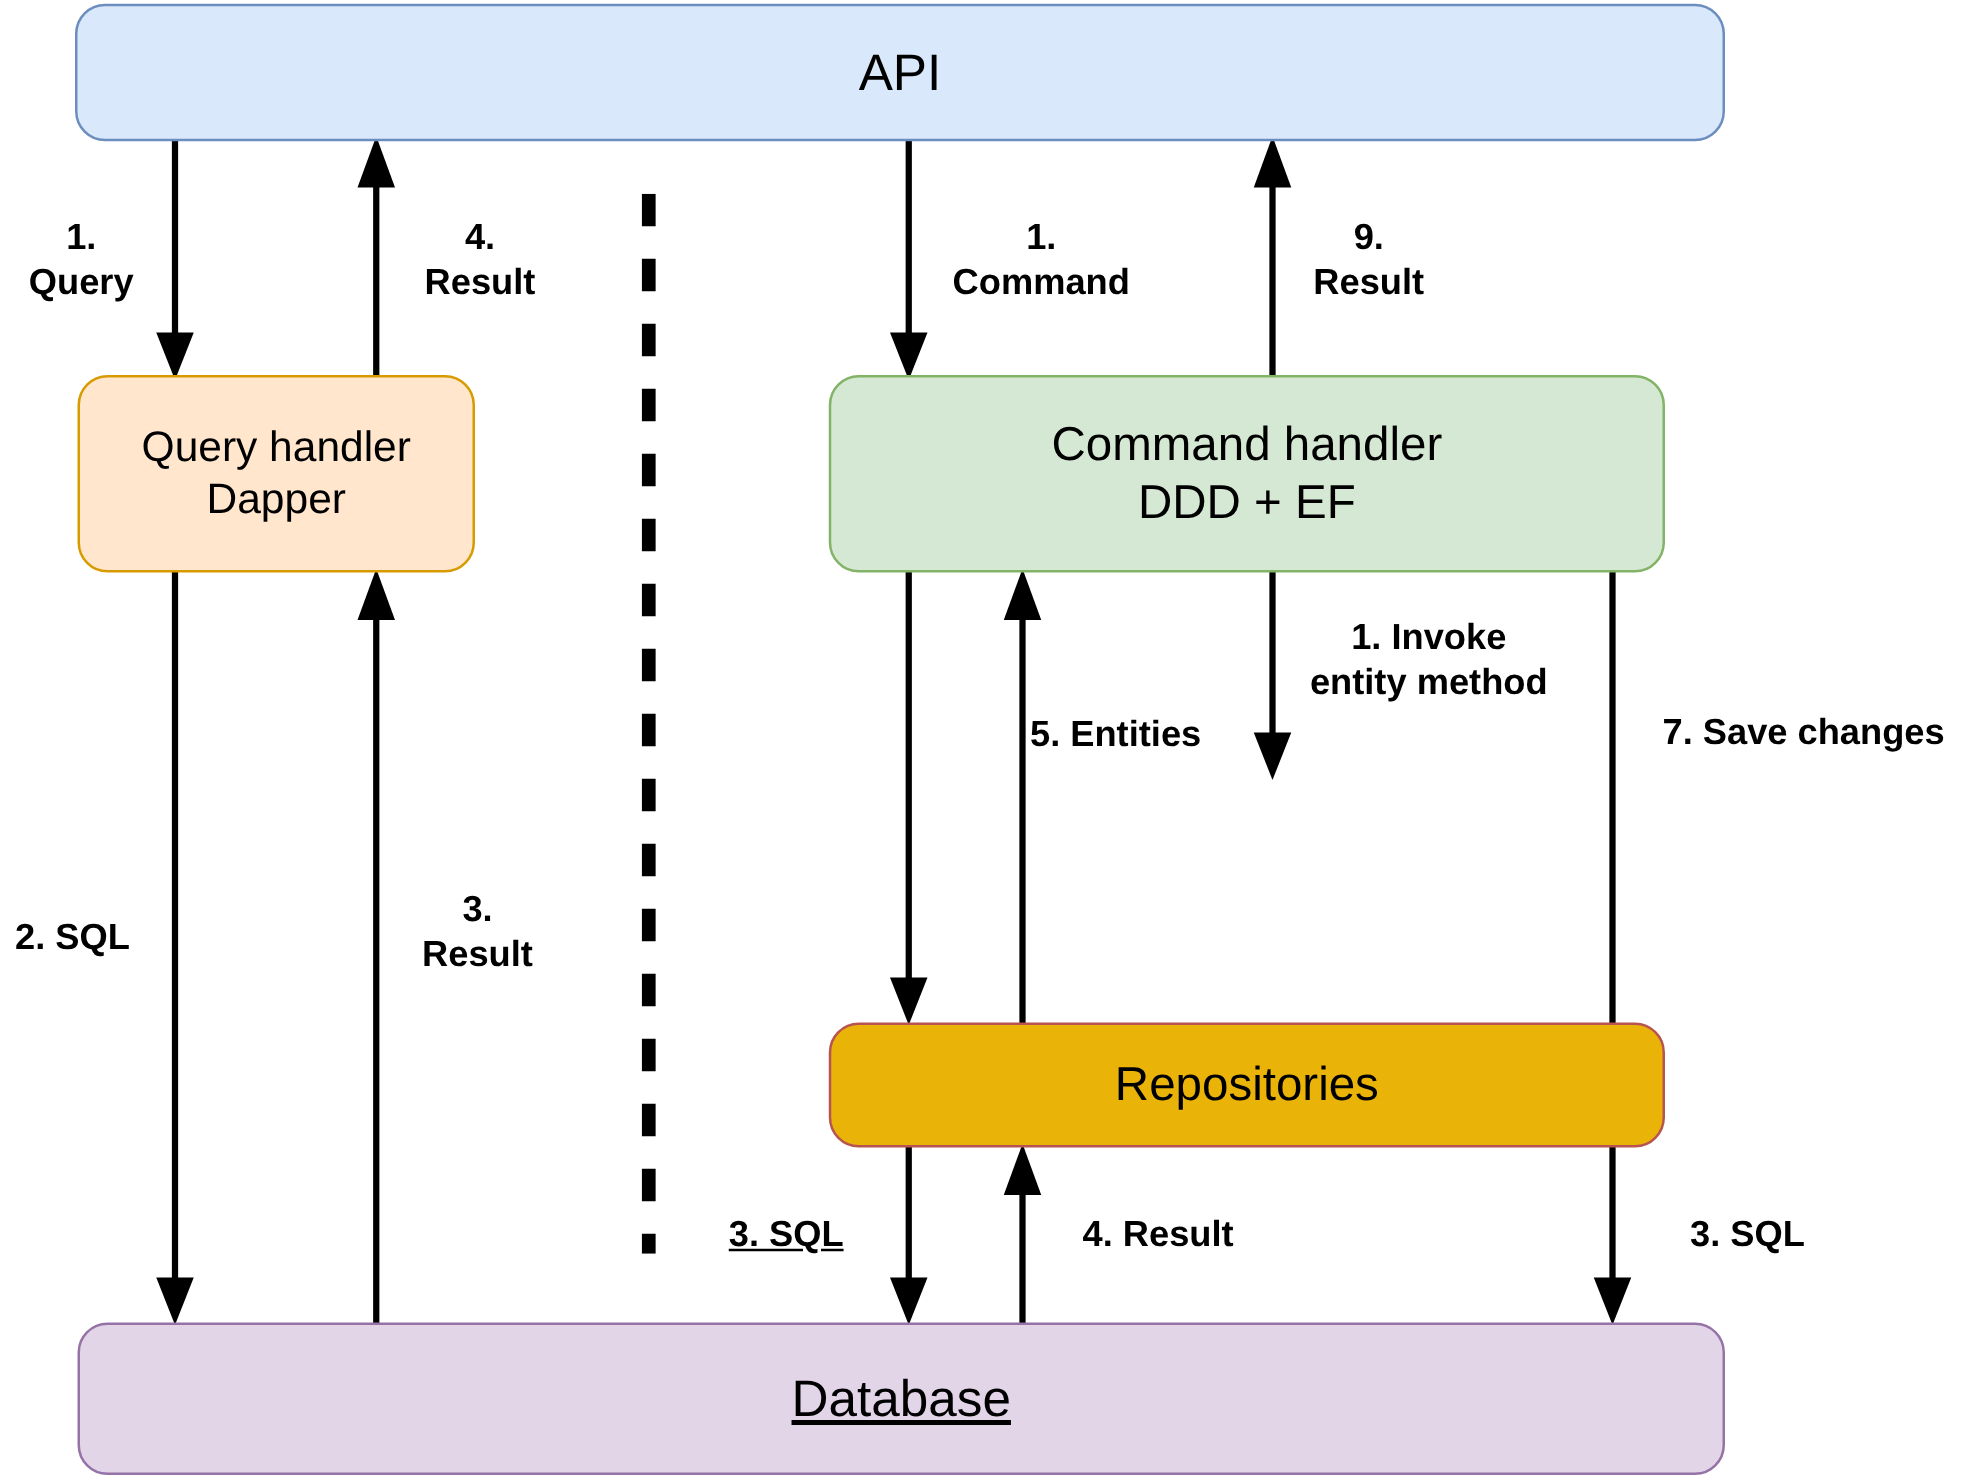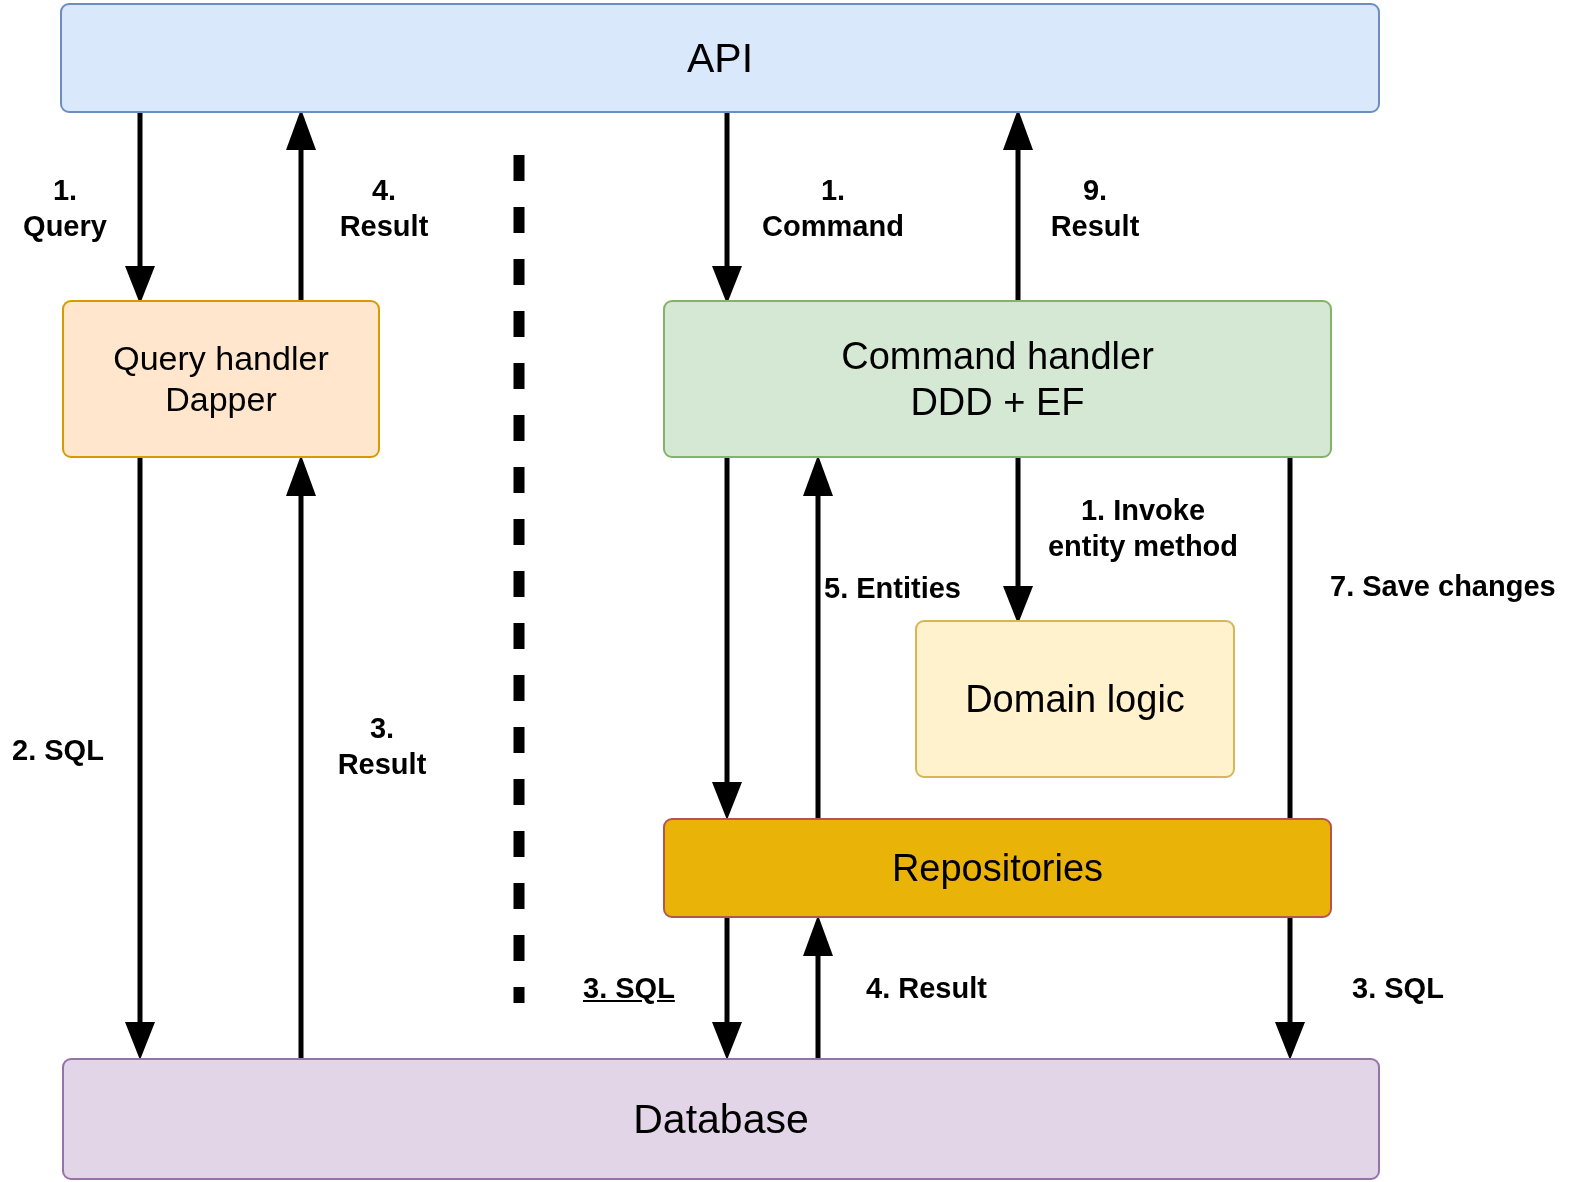--- a/index.html
+++ b/index.html
@@ -14,37 +14,37 @@
     height: 1182px;
     background: #ffffff;
     overflow: hidden;
     font-family: "Liberation Sans", sans-serif;
   }
   .node {
     position: absolute;
     box-sizing: border-box;
     border-width: 2px;
     border-style: solid;
-    border-radius: 9px;
+    border-radius: 24px;
     display: flex;
     align-items: center;
     justify-content: center;
     text-align: center;
     color: #000000;
     font-weight: 400;
     line-height: 1.22;
     white-space: pre-line;
     z-index: 3;
   }
   .node-api        { font-size: 41px; }
   .node-query      { font-size: 34px; }
   .node-command    { font-size: 38px; }
   .node-domain     { font-size: 38px; }
   .node-repos      { font-size: 38px; }
-  .node-database   { font-size: 41px; }
+  .node-database   { font-size: 41px; text-decoration: underline; }
 
   
   .conn {
     position: absolute;
     z-index: 2;
   }
   .conn svg { display: block; overflow: visible; }
 
   
   .edge-label {
@@ -168,23 +168,20 @@
   <div class="node node-query" style="left:62px; top:300px; width:318px; height:158px; background:#ffe6cc; border-color:#d79b00;">
     <span>Query handler
 Dapper</span>
   </div>
 
   <div class="node node-command" style="left:663px; top:300px; width:669px; height:158px; background:#d5e8d4; border-color:#82b366;">
     <span>Command handler
 DDD + EF</span>
   </div>
 
-  <div class="node node-domain" style="left:915px; top:620px; width:320px; height:158px; background:#fff2cc; border-color:#d6b656;">
-    <span>Domain logic</span>
-  </div>
 
   <div class="node node-repos" style="left:663px; top:818px; width:669px; height:100px; background:#eab308; border-color:#b85450;">
     <span>Repositories</span>
   </div>
 
   <div class="node node-database" style="left:62px; top:1058px; width:1318px; height:122px; background:#e1d5e7; border-color:#9673a6;">
     <span>Database</span>
   </div>
 
   <div class="edge-label lbl-center" style="left:10px; top:172px; width:110px;">1.

